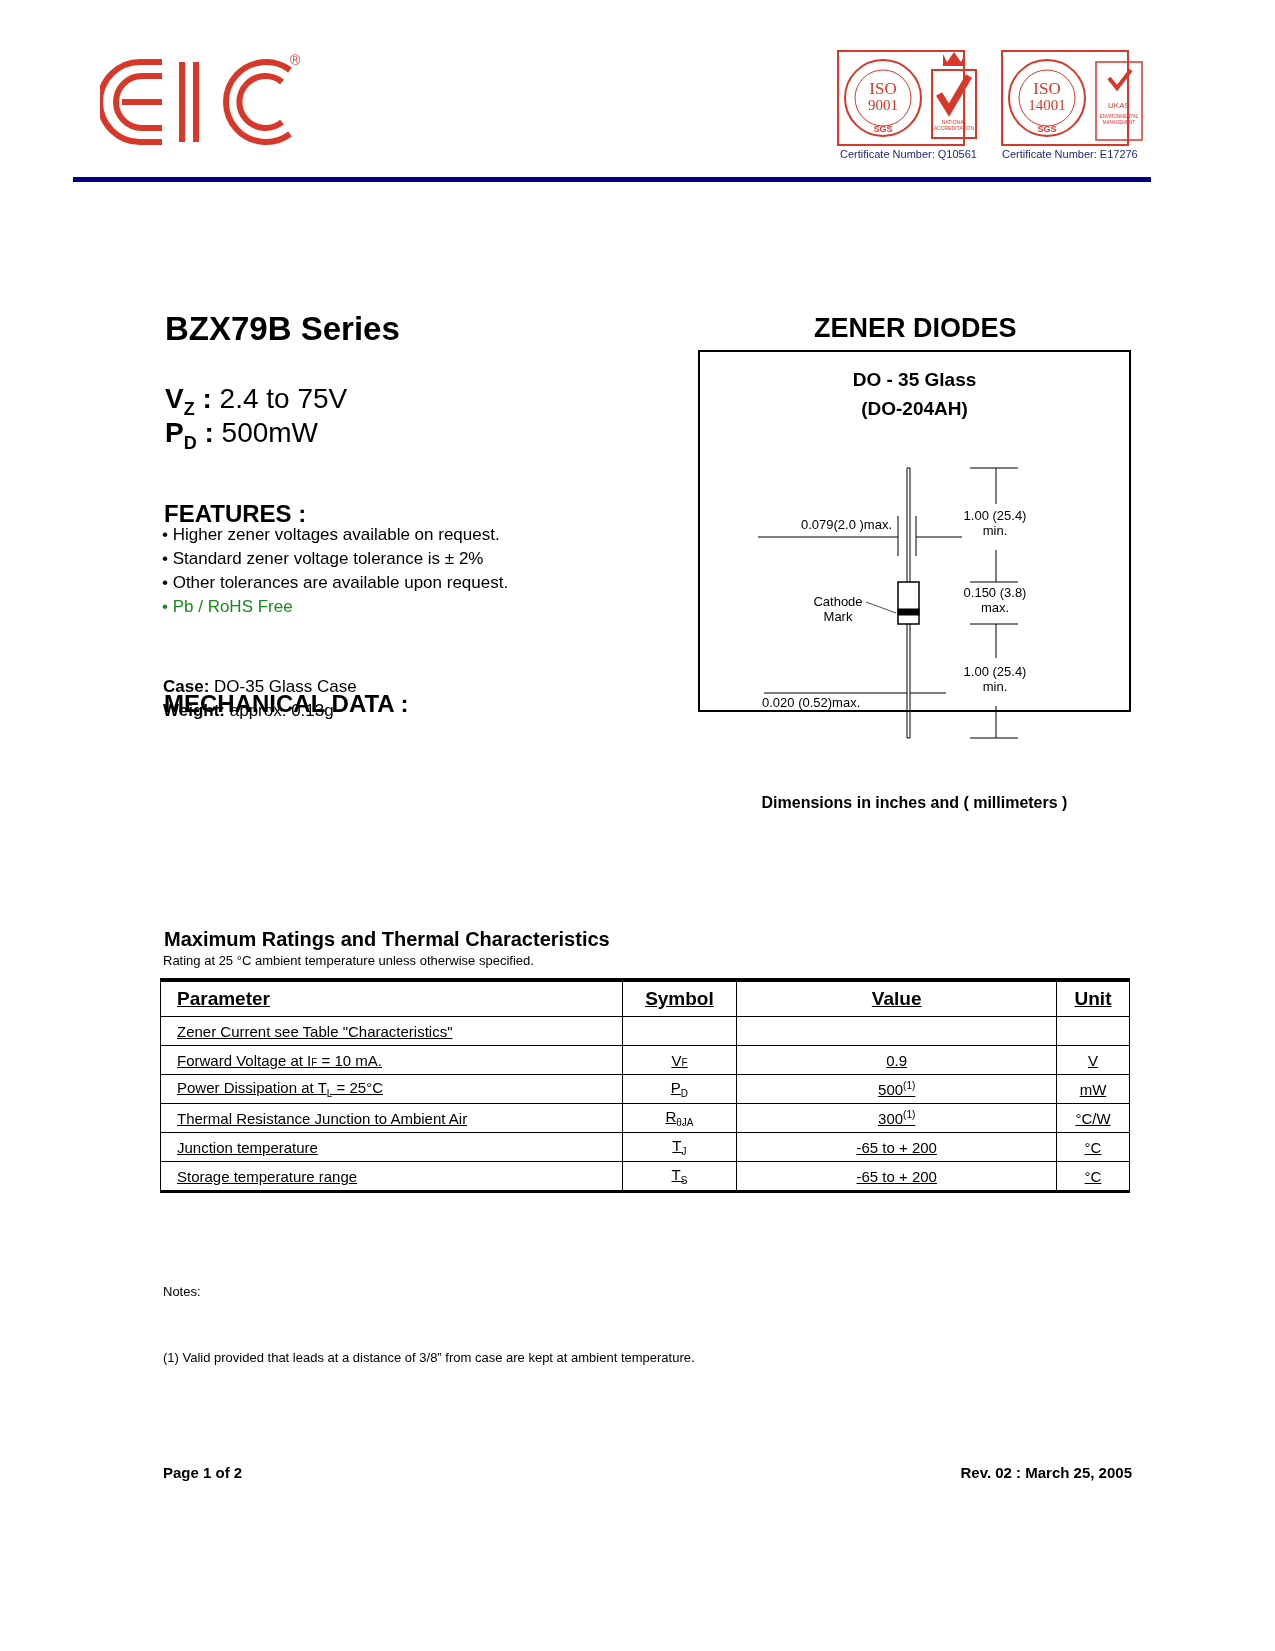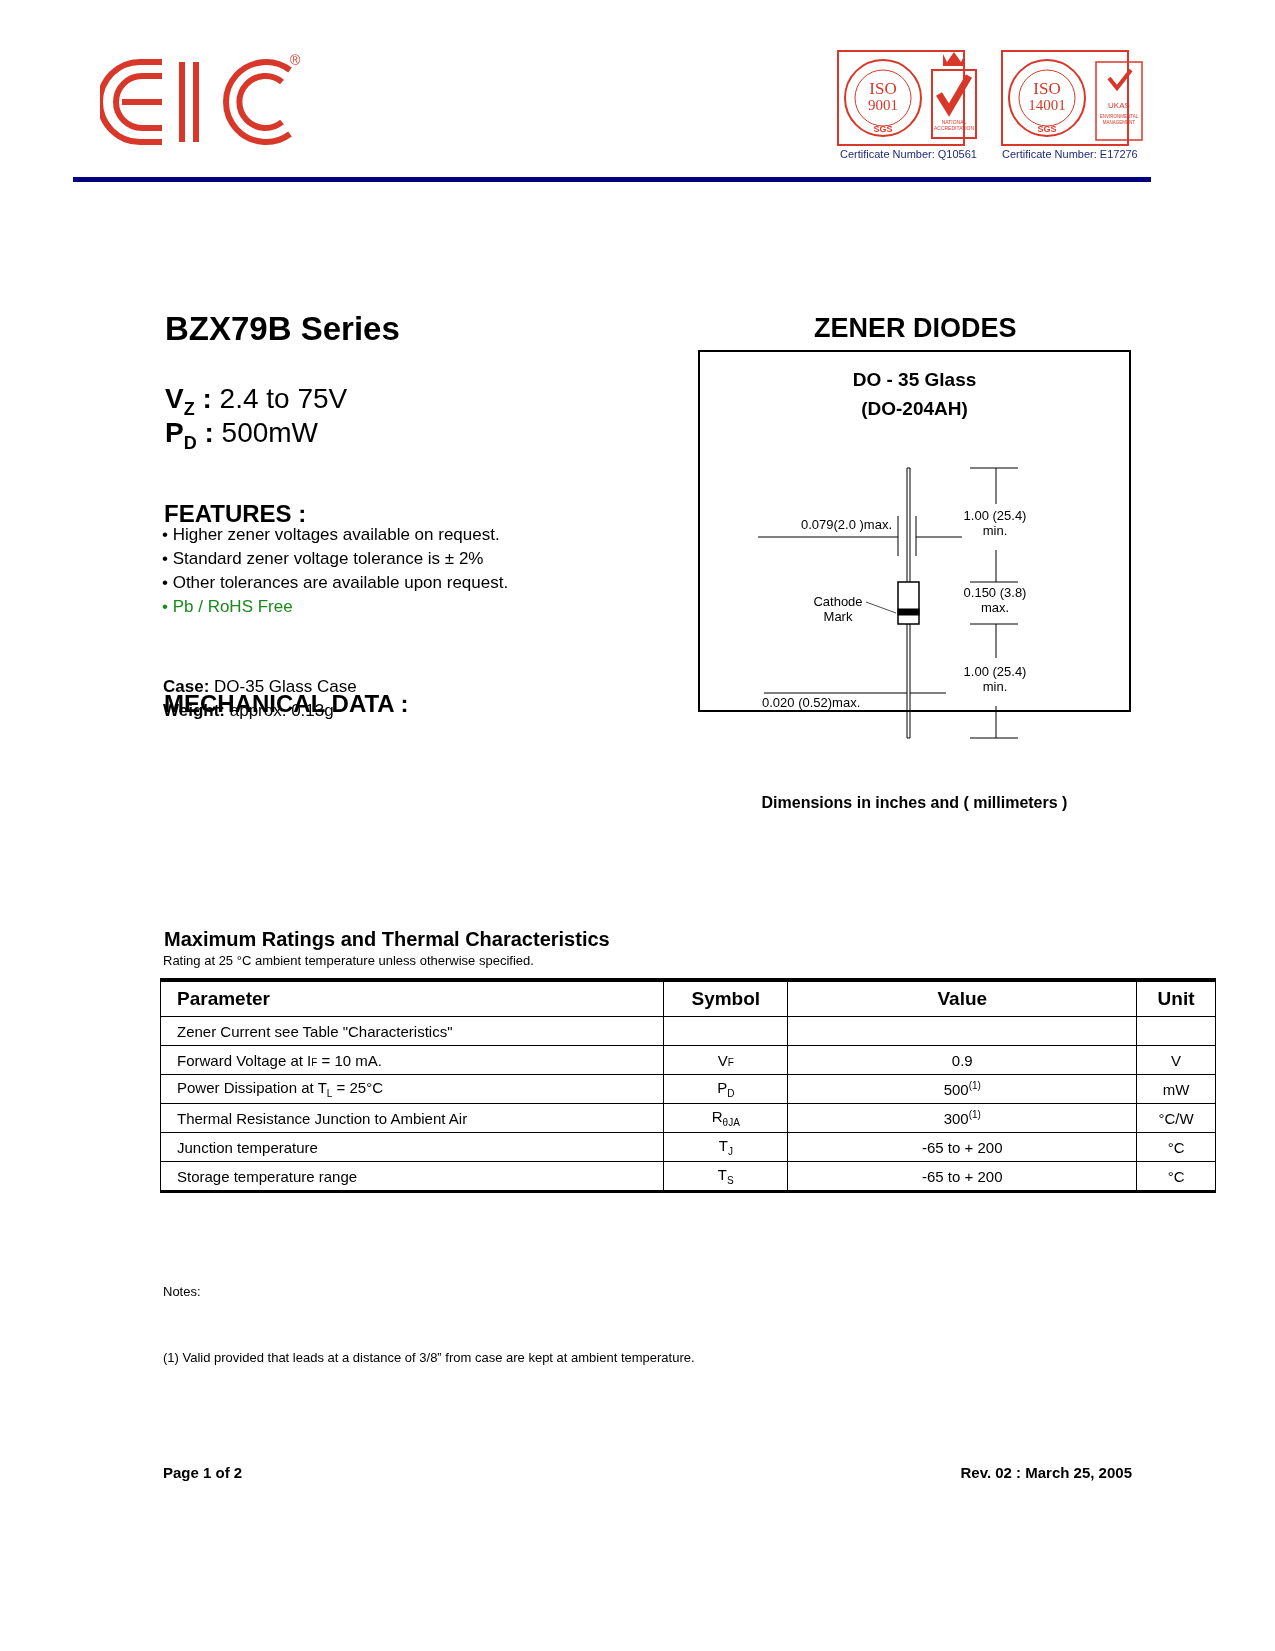--- a/index.html
+++ b/index.html
@@ -15,21 +15,21 @@
   .spec { left:165px; font-size:28px; }
   .spec b sub { font-size:18px; }
   .h2 { font-size:24px; font-weight:bold; }
   .feat { font-size:17px; line-height:24px; }
   .green { color:#1a8a1a; }
   .pkg { left:698px; top:350px; width:433px; height:362px; border:2px solid #000; box-sizing:border-box; }
   .pkg-t { left:0; width:100%; text-align:center; font-size:19px; font-weight:bold; }
   .dim { font-size:13px; text-align:center; }
   .mr-title { left:164px; top:928px; font-size:20px; font-weight:bold; }
   .mr-sub { left:163px; top:953px; font-size:13px; }
-  table.mr { position:absolute; left:160px; top:978px; width:1056px; border-collapse:collapse; border-top:4px solid #000; border-bottom:3px solid #000; font-size:15px; }
+  table.mr { position:absolute; left:160px; top:978px; width:970px; border-collapse:collapse; border-top:4px solid #000; border-bottom:3px solid #000; font-size:15px;text-decoration:underline; }
   table.mr th, table.mr td { border:1px solid #000; padding:0 16px; height:28px; }
   table.mr tr:first-child th { border-top:2px solid #fff; }
   table.mr th { font-size:19px; height:34px; }
   table.mr th.p { text-align:left; }
   table.mr td.c { text-align:center; padding:0; }
   .notes { left:163px; font-size:13px; }
   .foot { top:1464px; font-size:15px; font-weight:bold; }
 </style>
 </head>
 <body>

